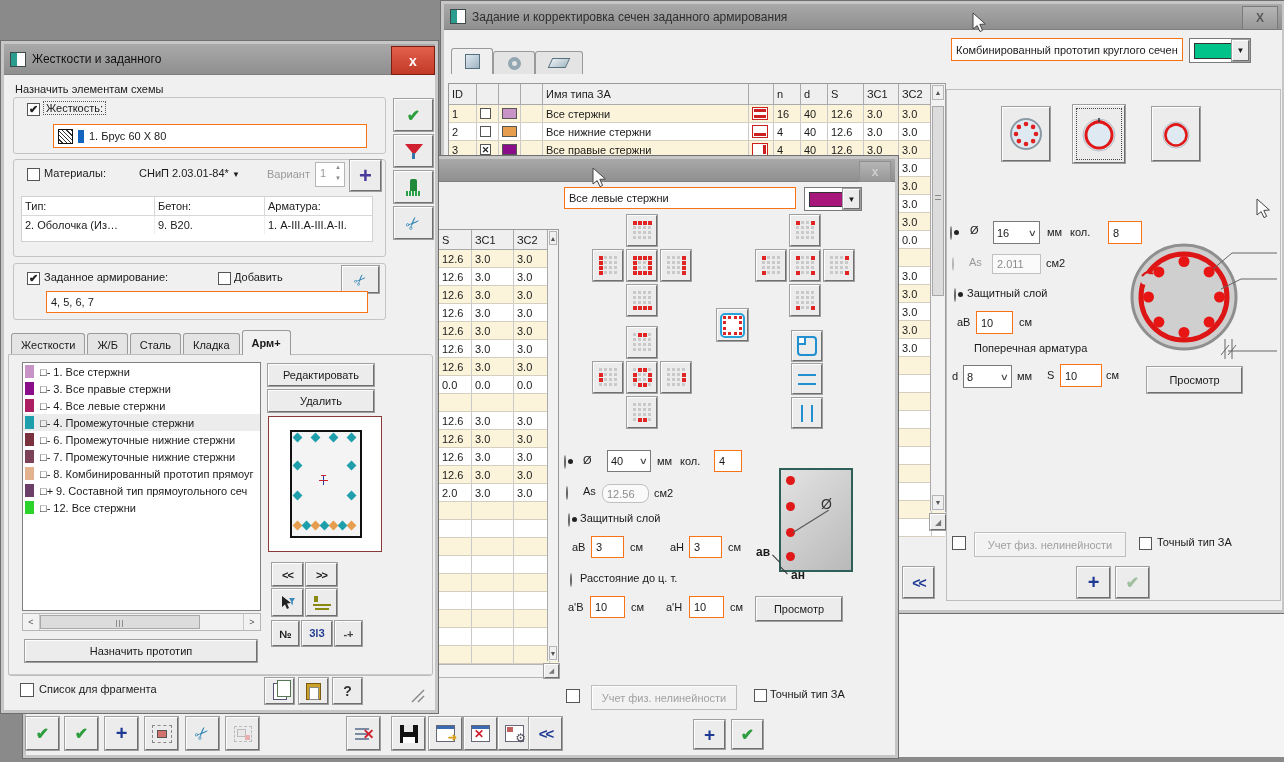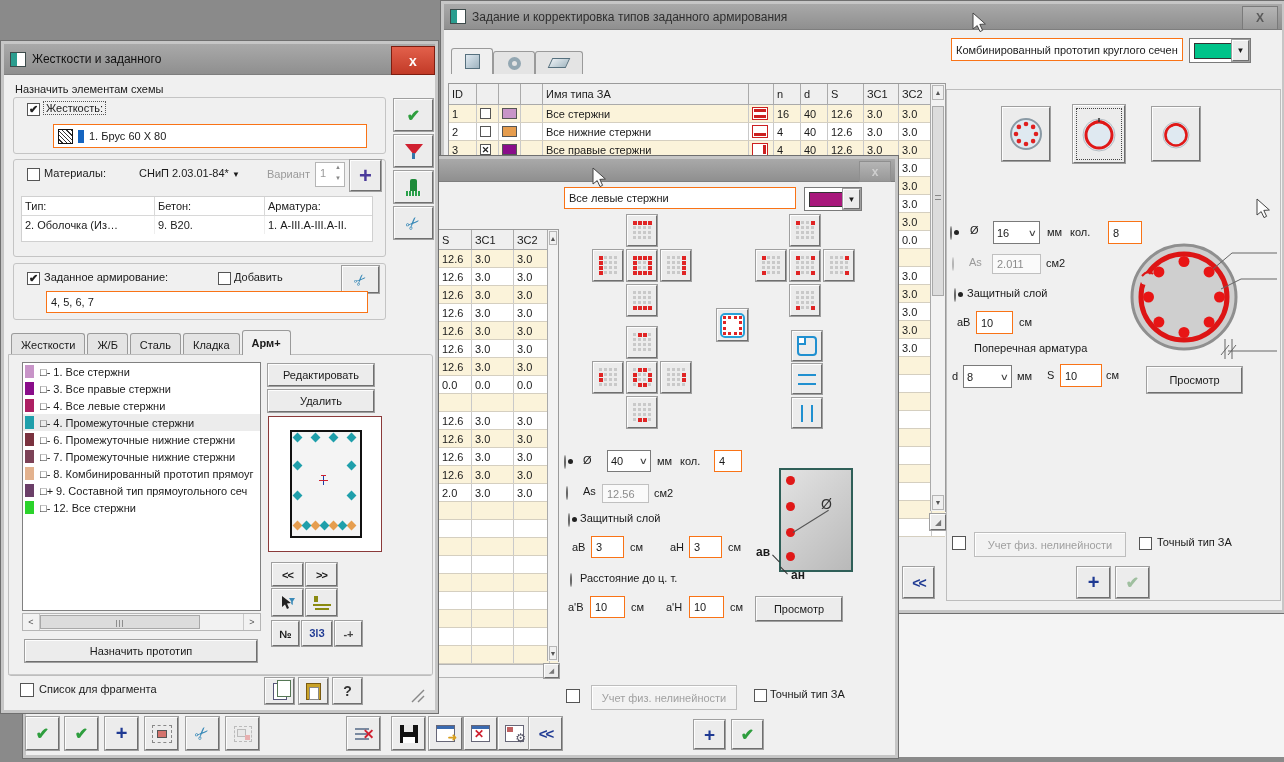--- a/index.html
+++ b/index.html
@@ -48,21 +48,21 @@
 </head>
 <body>
 
 <div class="screen">
 
   <div class="abs" style="left:897px;top:610px;width:387px;height:147px;background:#f4f4f4;border-left:1px solid #b5b5b5;"></div>
 
   <div class="win" style="left:440px;top:0;width:844px;height:612px;">
     <div class="titlebar" style="left:3px;top:3px;width:838px;height:26px;">
       <span class="title-ico"></span>
-      <span class="title-txt">Задание и корректировка типов заданного армирования</span>
+      <span class="title-txt">Задание и корректировка сечен заданного армирования</span>
     </div>
     <div class="xbtn xgrey" style="left:801px;top:5px;width:34px;height:22px;">X</div>
 
     
     <div class="abs" style="left:10px;top:47px;width:40px;height:25px;background:#f0f0f0;border:1px solid #9a9a9a;border-bottom:none;border-radius:3px 3px 0 0;z-index:2;display:flex;align-items:center;justify-content:center;">
       <span style="width:13px;height:13px;background:linear-gradient(135deg,#dfe9f1,#9fb4c0);border:1px solid #56707e;display:inline-block;"></span>
     </div>
     <div class="abs" style="left:52px;top:50px;width:40px;height:22px;background:#e4e4e4;border:1px solid #9a9a9a;border-bottom:none;border-radius:3px 3px 0 0;display:flex;align-items:center;justify-content:center;">
       <span style="width:13px;height:13px;border:4px solid #93a7b2;border-radius:50%;box-sizing:border-box;display:inline-block;"></span>
     </div>
@@ -1041,21 +1041,21 @@
         <span class="ar">∨</span>
     </div>
     <span class="abs lbl" style="left:634px;top:299px;">мм</span>
     <span class="abs lbl" style="left:657px;top:299px;">кол.</span>
     <div class="abs field" style="left:691px;top:294px;width:28px;height:22px;">
         <span>4</span>
       </div>
 
     <span class="abs radio" style="left:541px;top:331px;"></span>
     <span class="abs lbl" style="left:560px;top:329px;">As</span>
-    <div class="abs field dis" style="left:579px;top:328px;width:47px;height:19px;">
+    <div class="abs field dis" style="left:579px;top:328px;width:47px;height:19px;border-radius:8px;">
         <span>12.56</span>
       </div>
     <span class="abs lbl" style="left:631px;top:331px;">см2</span>
 
     <span class="abs radio sel" style="left:541px;top:358px;"></span>
     <span class="abs lbl" style="left:557px;top:356px;">Защитный слой</span>
     <span class="abs lbl" style="left:549px;top:385px;">аВ</span>
     <div class="abs field" style="left:568px;top:380px;width:33px;height:22px;">
         <span>3</span>
       </div>

